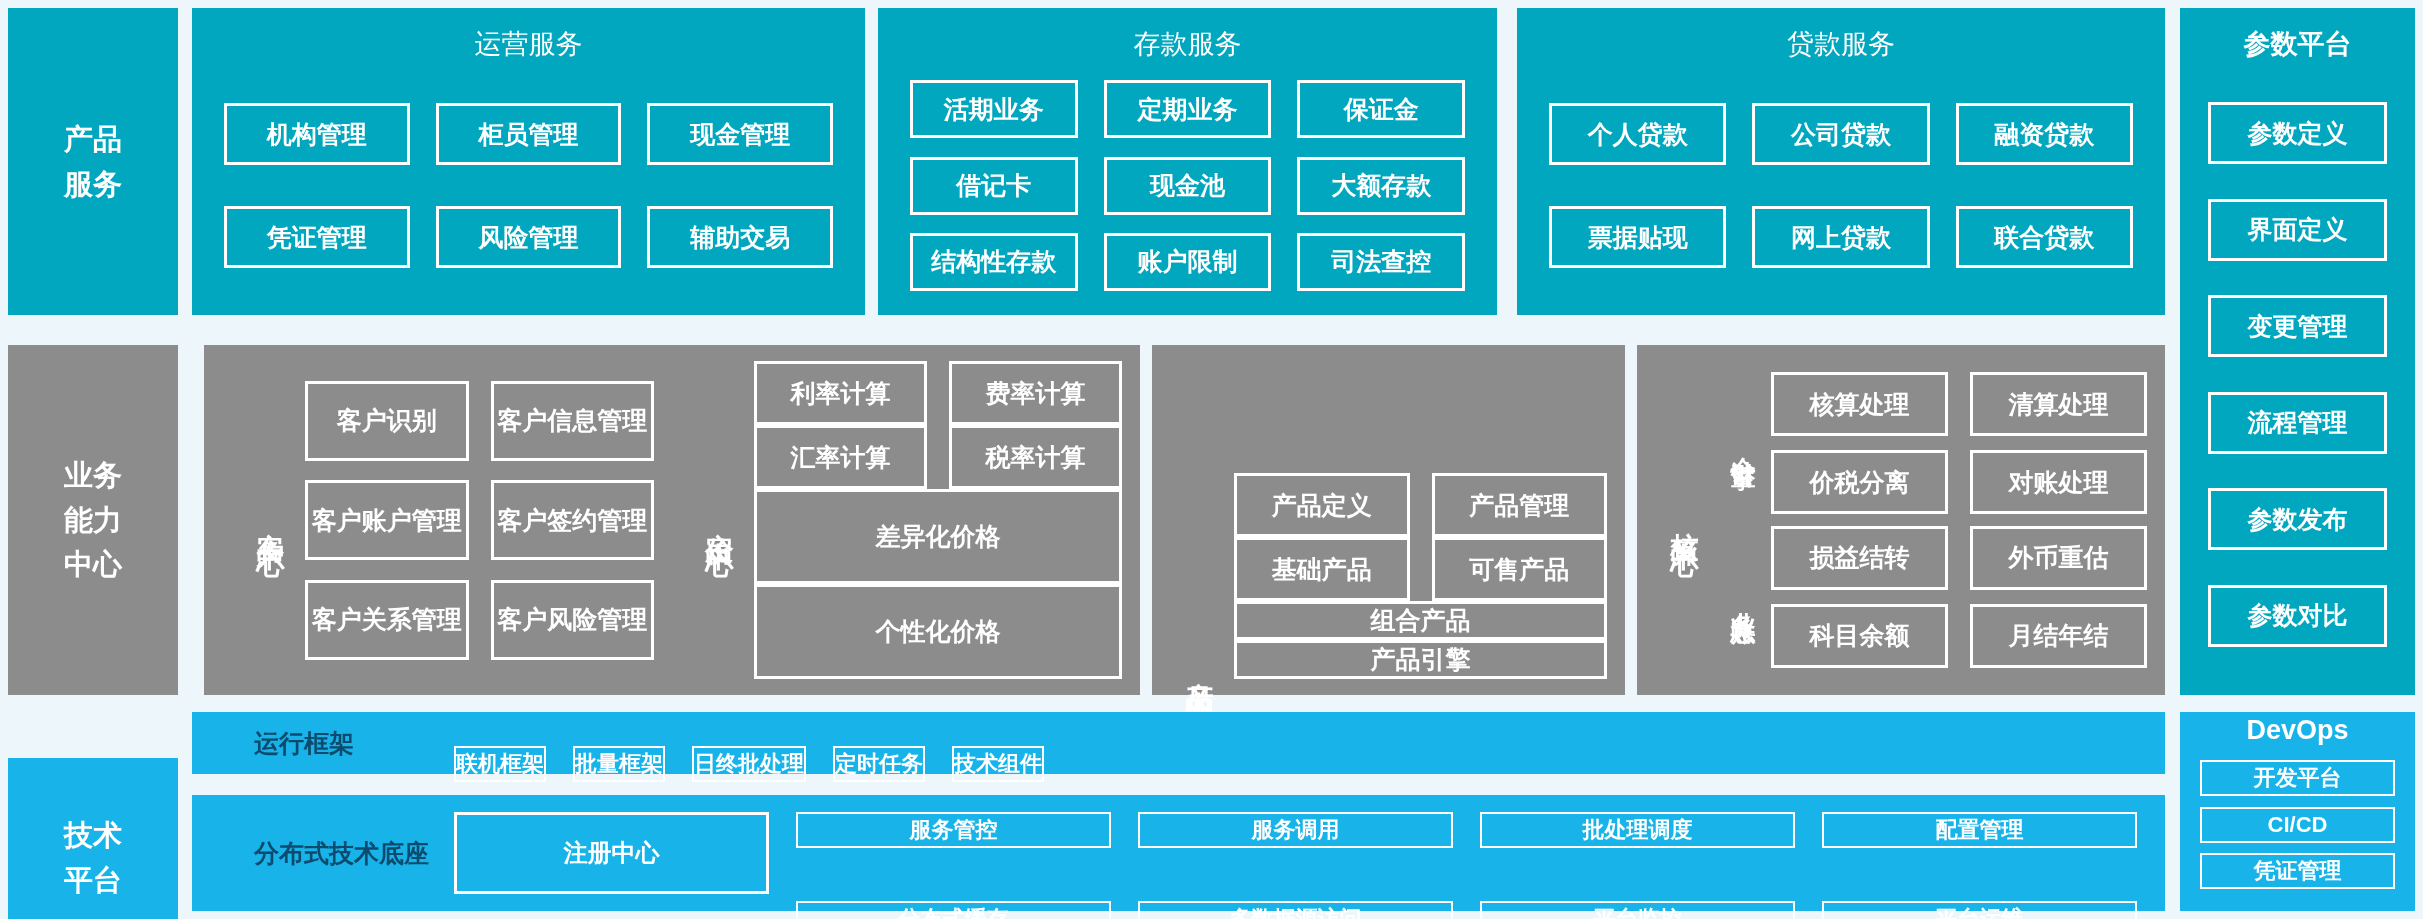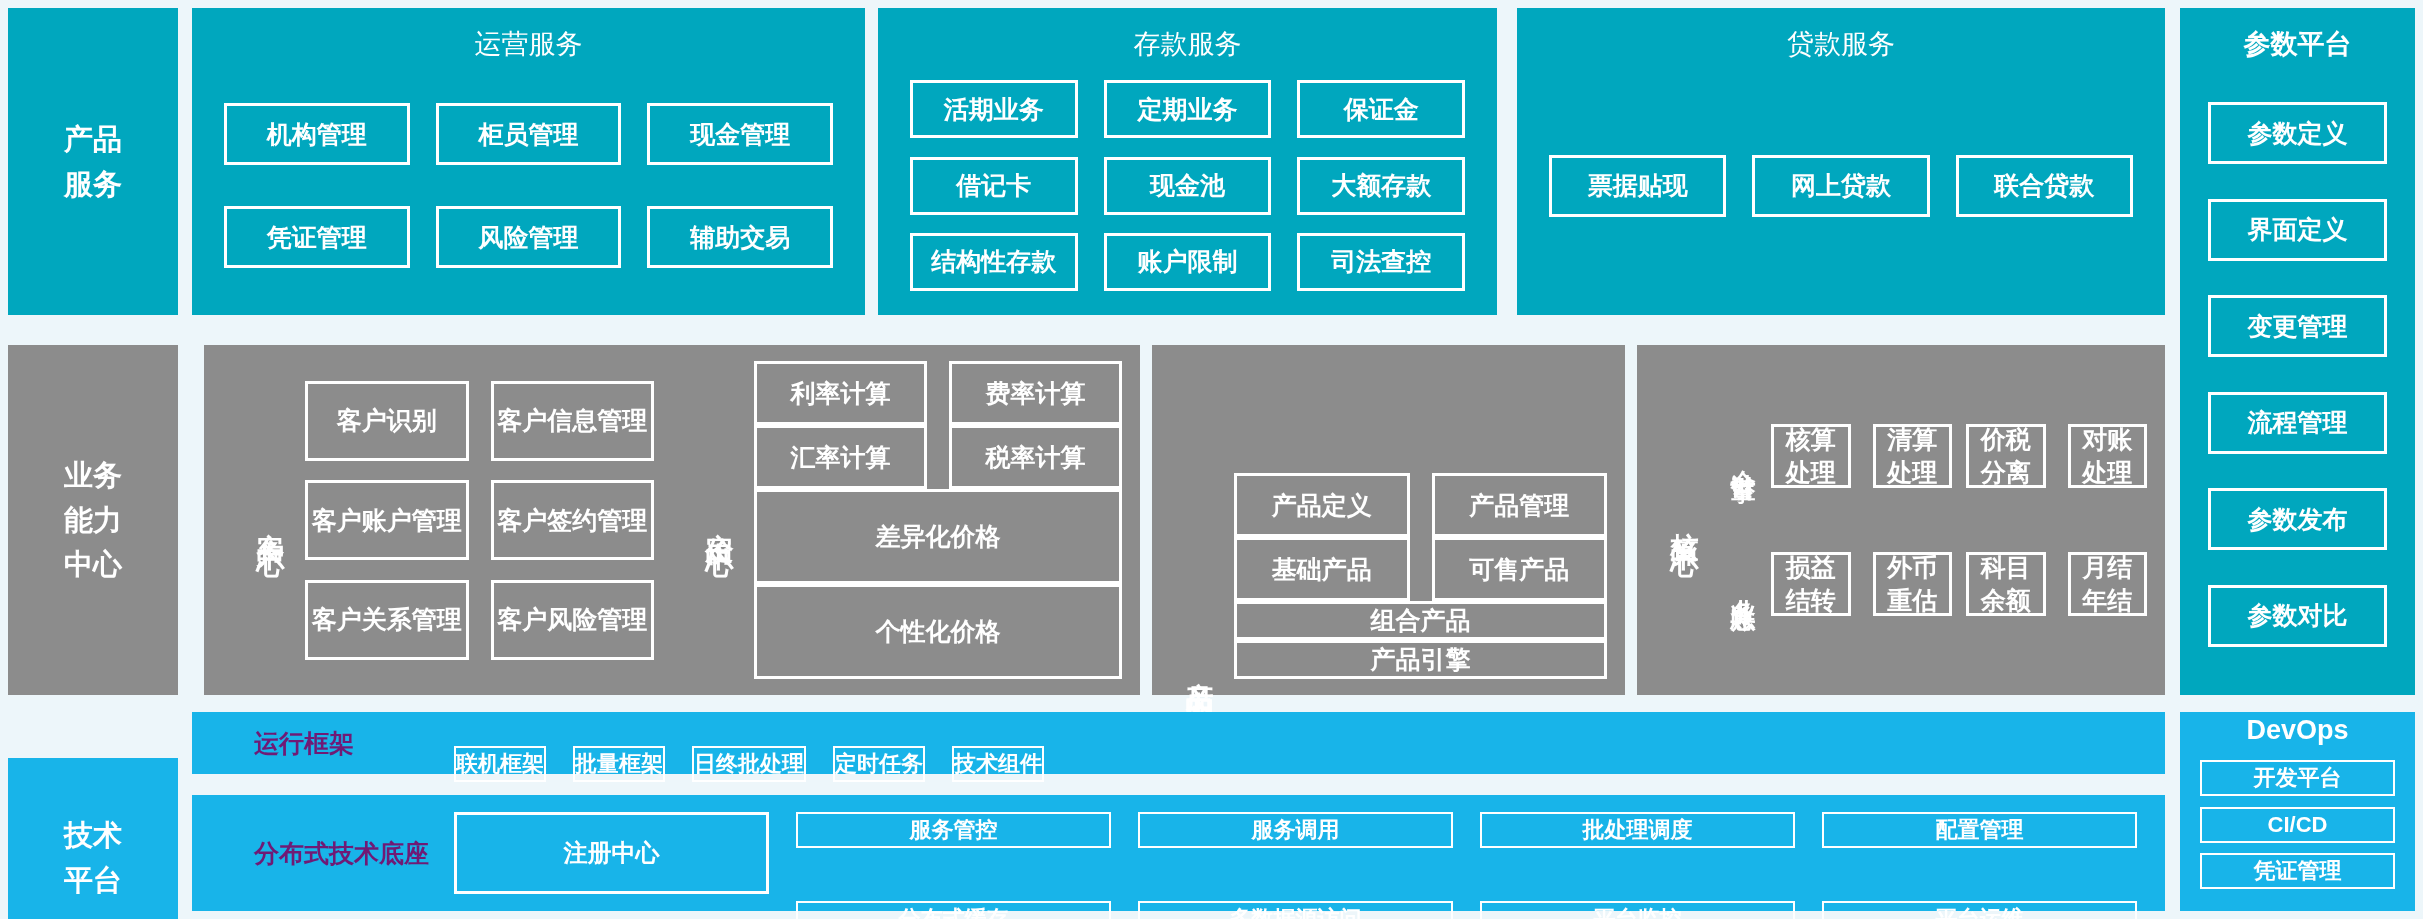--- a/index.html
+++ b/index.html
@@ -31,30 +31,30 @@
   .vlabel.main { width:58px; }
   .vlabel.sub { width:48px; }
   .grid { flex:1; display:flex; flex-direction:column; justify-content:space-evenly; }
   .center .row { gap:22px; }
   .center .box { font-size:25px; }
   .hb80 .box, .box.hb80 { height:80px; }
   .hb64 .box, .box.hb64 { height:64px; }
 
   .acc-groups { flex:1; display:flex; flex-direction:column; justify-content:space-evenly; }
   .acc-group { display:flex; gap:4px; }
-  .acc-rows { flex:1; display:flex; flex-direction:row; gap:14px; }
+  .acc-rows { flex:1; display:flex; flex-direction:column; gap:14px; }
 
   .vpanel { display:flex; flex-direction:column; }
   .vpanel-title { color:#fff; font-weight:bold; font-size:27px; text-align:center; padding-top:18px; flex:none; }
   .vpanel-items { flex:1; display:flex; flex-direction:column; justify-content:space-evenly; padding:6px 28px 14px 28px; }
   .vpanel-items .box { flex:none; }
 
   .hrow { display:flex; align-items:center; padding-right:28px; }
   .hrow-label { flex:none; width:262px; box-sizing:border-box; padding-left:62px;
-    color:#701a75; font-weight:bold; font-size:25px; }
+    color:#0c4a6e; font-weight:bold; font-size:25px; }
   .hrow-slots { flex:1; display:flex; gap:27px; align-items:center; }
   .slot { flex:1; display:flex; flex-direction:column; gap:11px; }
   .box.thin { border-width:2px; font-size:22px; height:36px; flex:none;margin-top:42px; }
   .box.registry { height:82px; font-size:24px; flex:none; }
   .devops-items .box { border-width:2px; font-size:22px; height:36px; }
 </style>
 </head>
 <body>
 
 <div class="canvas">
@@ -95,20 +95,25 @@
         <div class="box h58">结构性存款</div>
         <div class="box h58">账户限制</div>
         <div class="box h58">司法查控</div>
       </div>
     </div>
   </div>
 
   <div class="panel teal sec" style="left:1517px; top:8px; width:648px; height:307px;">
     <div class="sec-title">贷款服务</div>
     <div class="rows">
+      <div class="row">
+        <div class="box h62">个人贷款</div>
+        <div class="box h62">公司贷款</div>
+        <div class="box h62">融资贷款</div>
+      </div>
       <div class="row">
         <div class="box h62">票据贴现</div>
         <div class="box h62">网上贷款</div>
         <div class="box h62">联合贷款</div>
       </div>
     </div>
   </div>
 
   <div class="panel teal vpanel" style="left:2180px; top:8px; width:235px; height:687px;">
     <div class="vpanel-title">参数平台</div>

